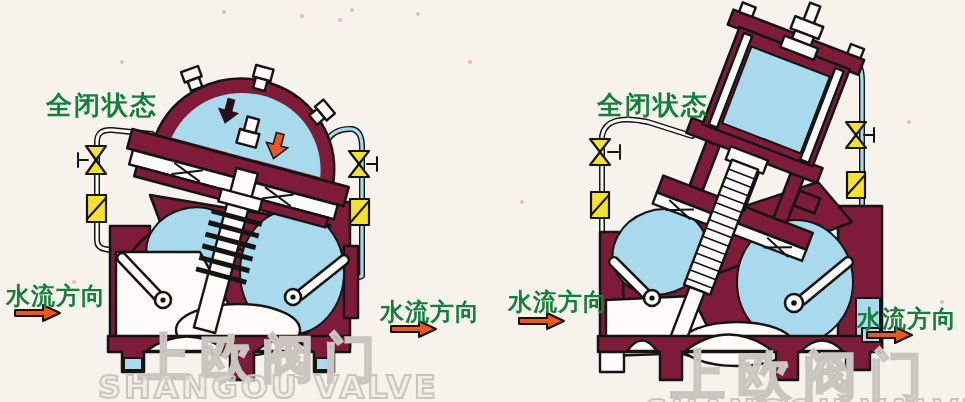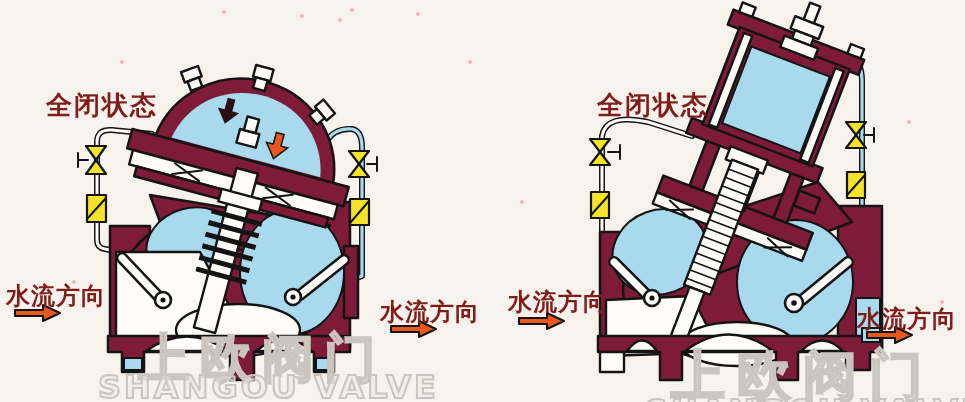--- a/index.html
+++ b/index.html
@@ -22,21 +22,21 @@
   .spring{fill:none;stroke:#141414;stroke-width:5;}
   .rib{fill:none;stroke:var(--outline,#141414);stroke-width:1.6;}
   .rod-out{stroke:#141414;stroke-width:12;stroke-linecap:round;}
   .rod-in{stroke:#fdfcf9;stroke-width:7;stroke-linecap:round;}
   .ring{fill:#fdfcf9;stroke:#141414;stroke-width:2.6;}
   .dot{fill:#141414;}
   .flow-arrow{fill:var(--arrow-orange,#e8581c);stroke:#141414;stroke-width:2;stroke-linejoin:round;}
   .ar-dark{fill:#2a1016;stroke:none;}
   .ar-orange{fill:var(--arrow-orange,#e8581c);stroke:#141414;stroke-width:1.5;}
   
-  .label{position:absolute;font-weight:700;color:#7f1d1d;white-space:nowrap;}
+  .label{position:absolute;font-weight:700;color:#15803d;white-space:nowrap;}
   .state-label{font-size:26px;letter-spacing:2px;}
   .flow-label{font-size:24px;letter-spacing:1px;}
   .watermark{
     position:absolute;font-weight:700;white-space:nowrap;
     color:rgba(235,231,225,0.45);
     -webkit-text-stroke:2px var(--watermark-stroke,#cac5bf);
   }
   .wm-cn{font-size:52px;letter-spacing:10px;margin-left:33px;}
   .wm-en{font-size:32px;letter-spacing:3px;}
   .speckles{

